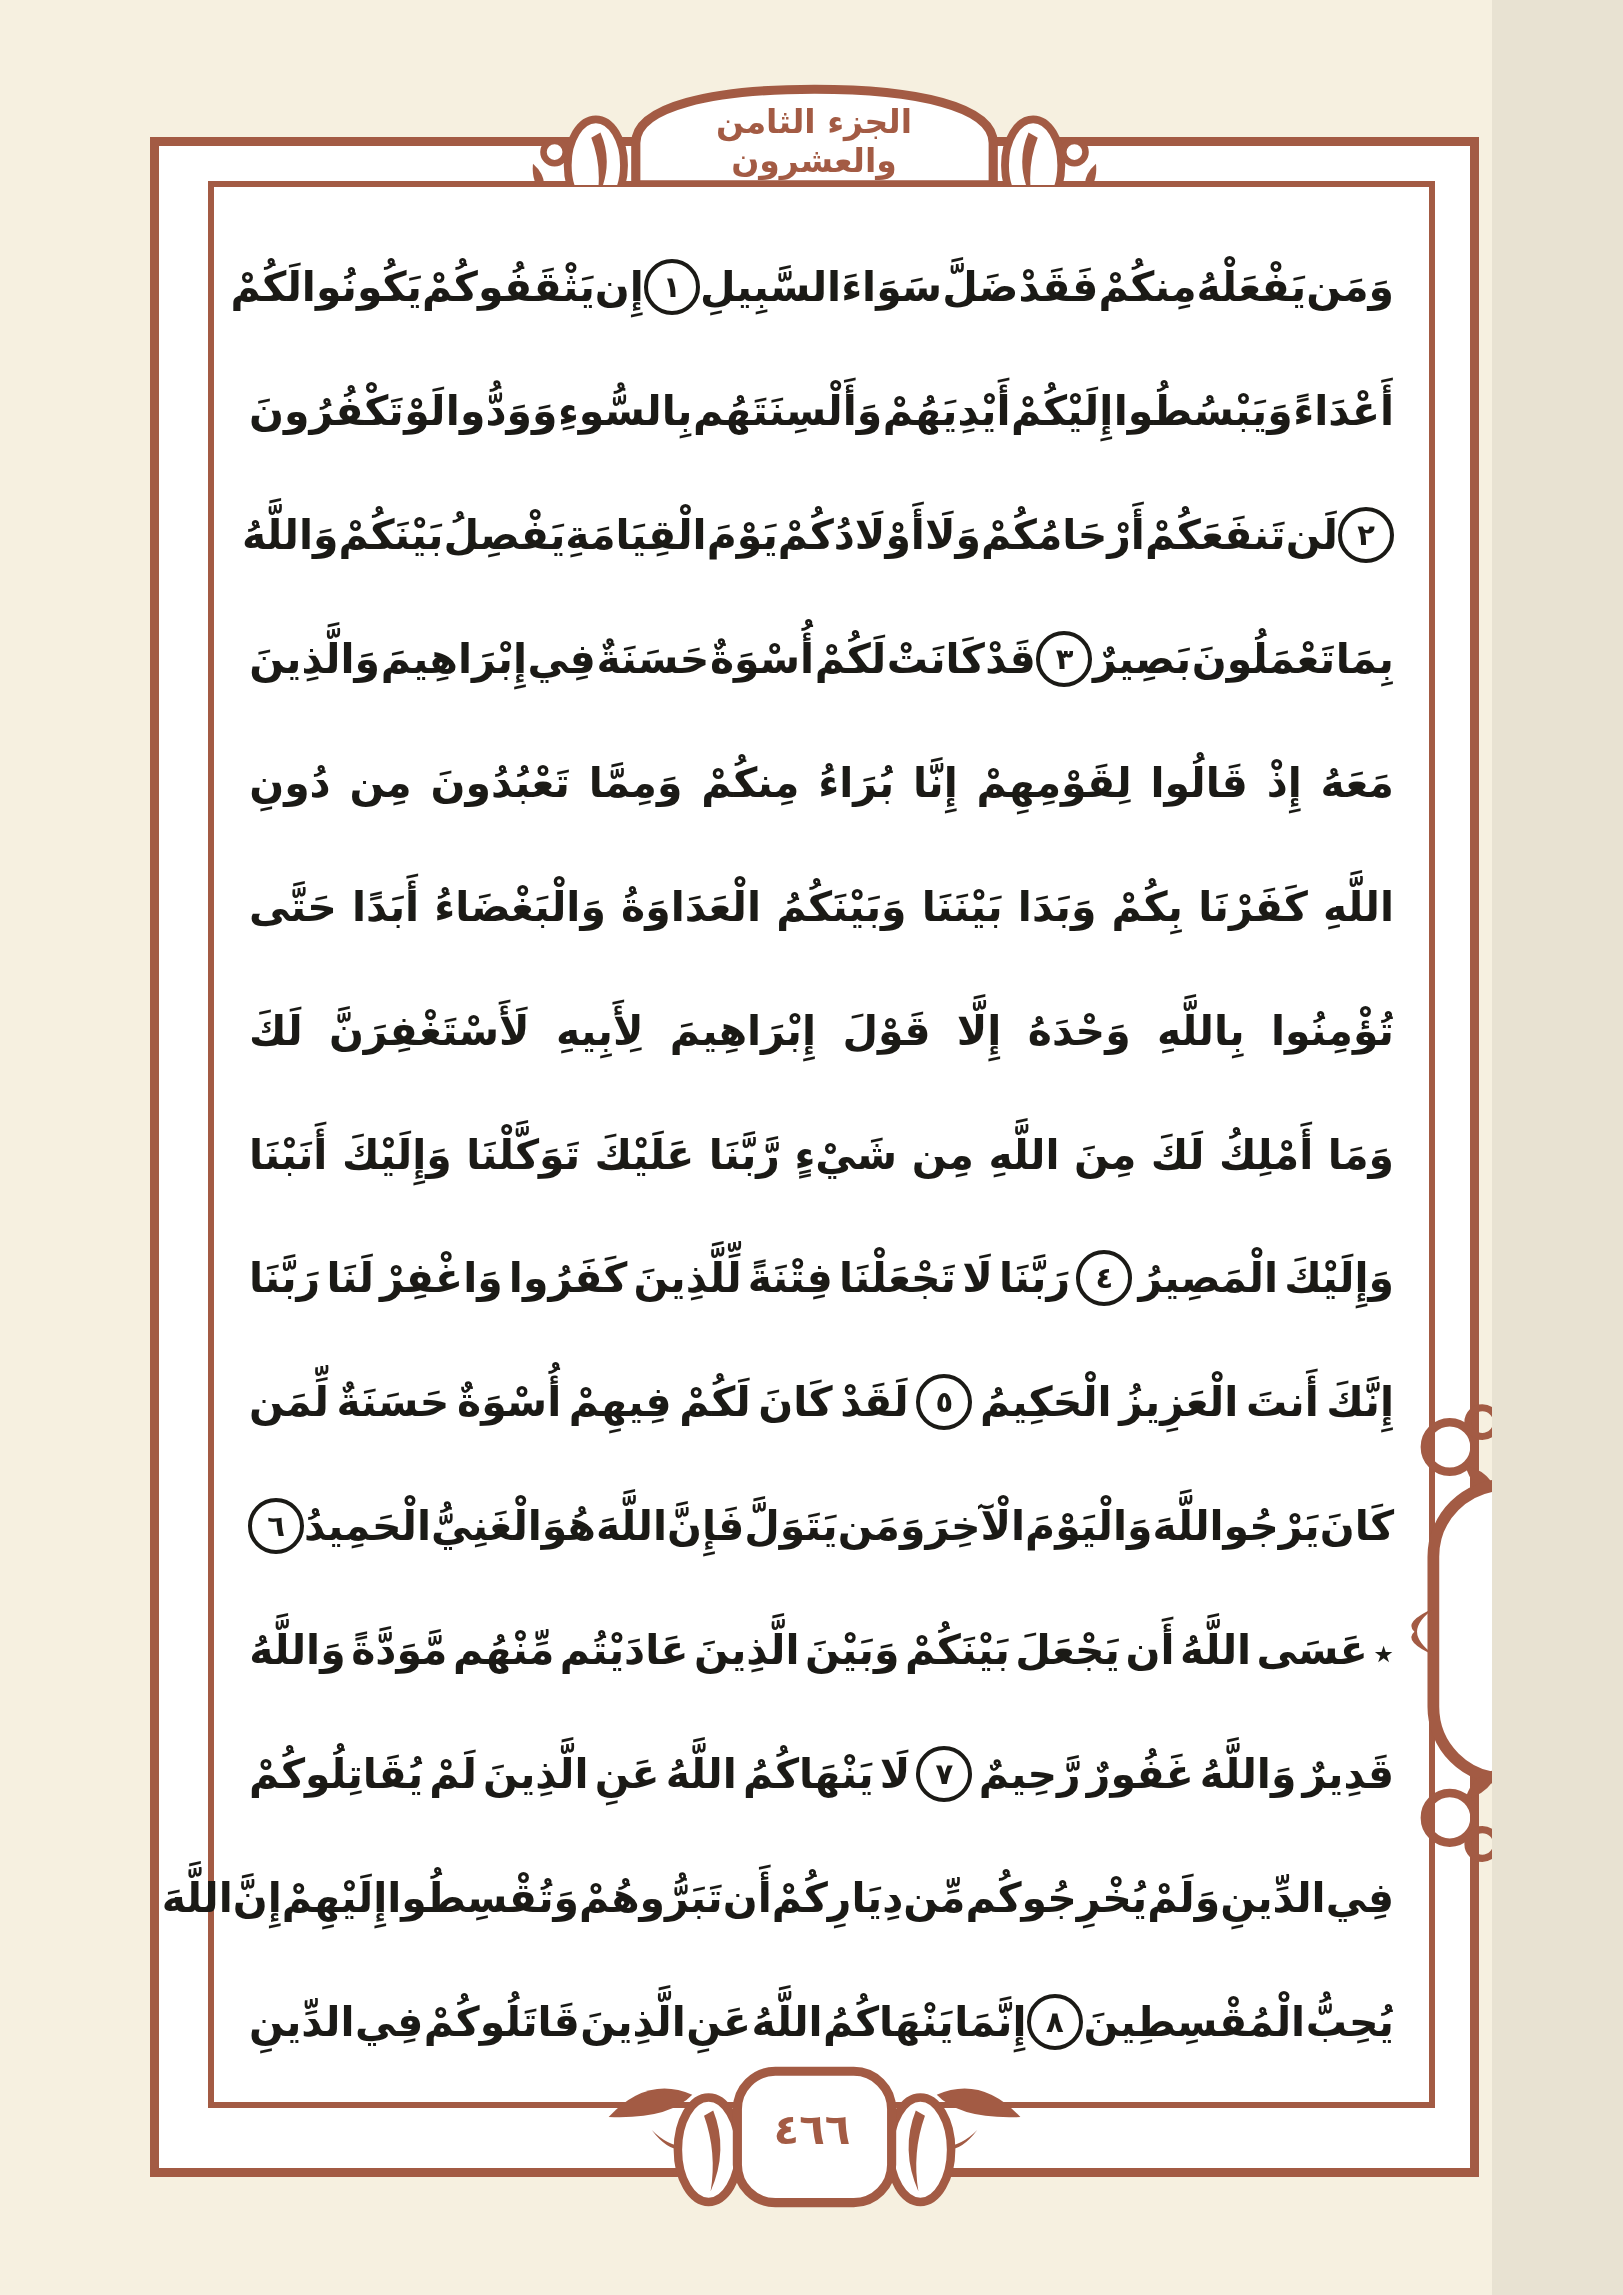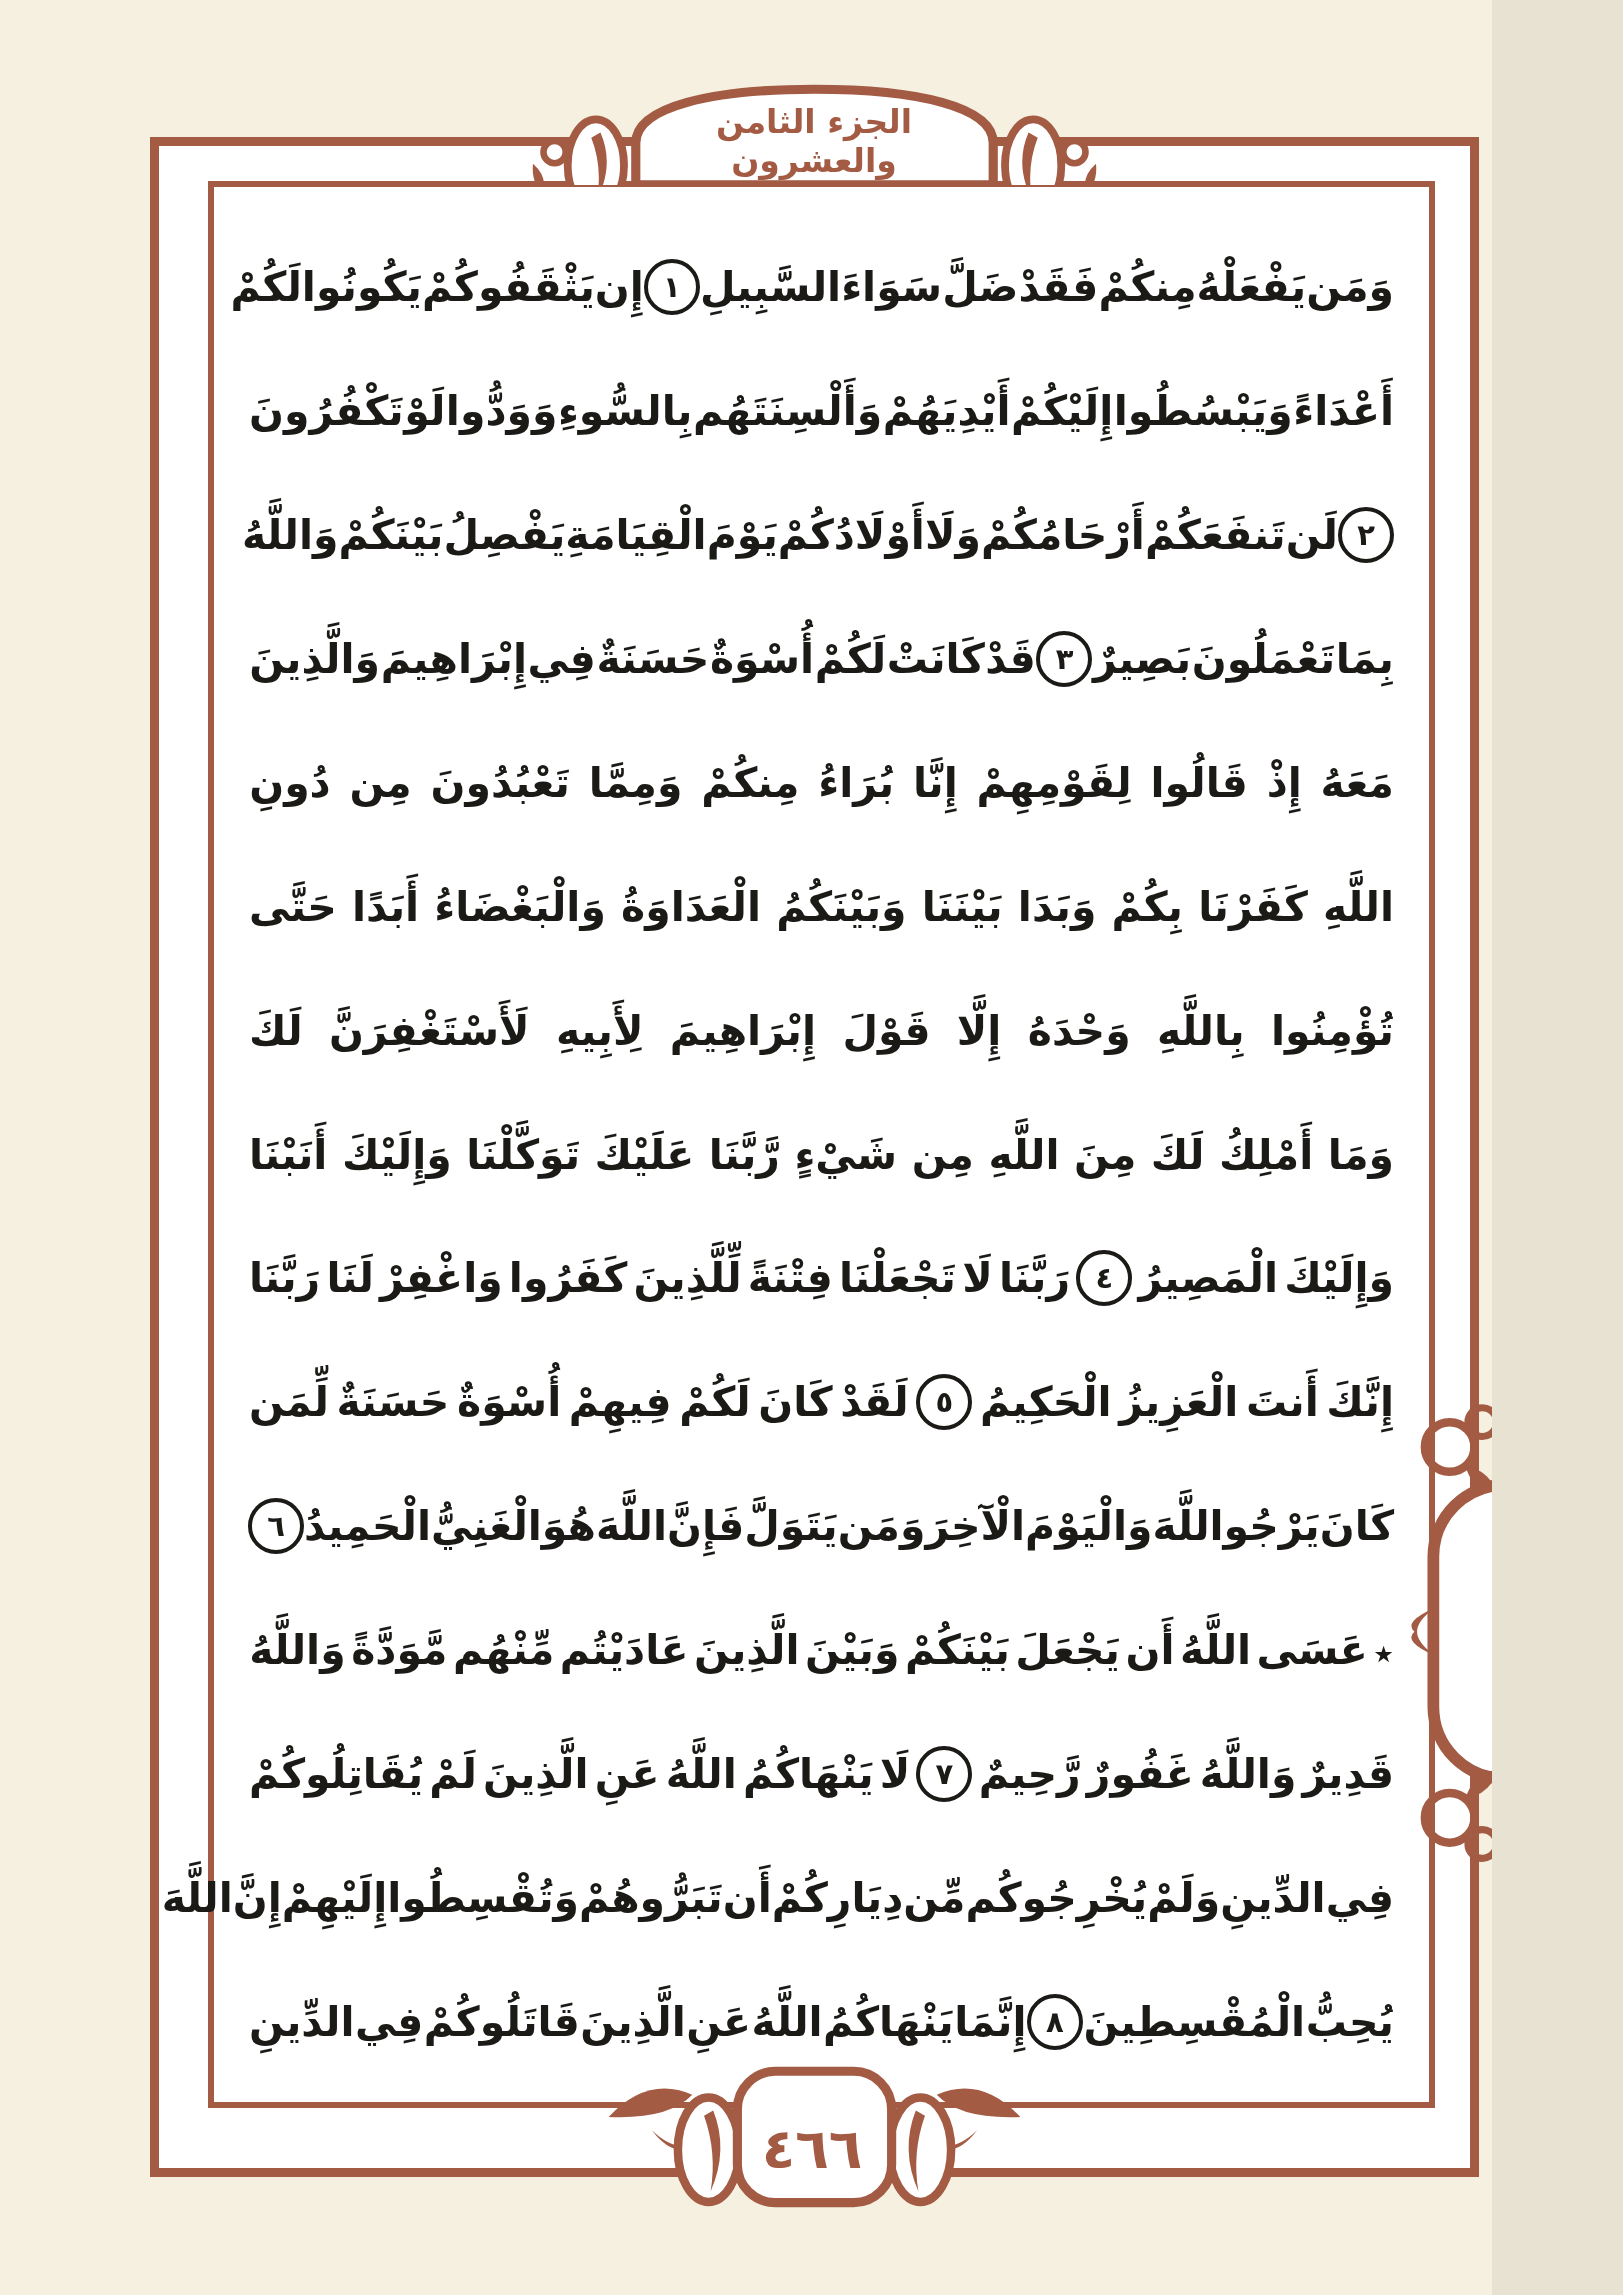--- a/index.html
+++ b/index.html
@@ -43,21 +43,21 @@
     line-height:1;transform:translateY(2.6px);
   }
   .orn{position:absolute;}
   .juz-title{
     position:absolute;left:644px;top:102px;width:340px;
     text-align:center;direction:rtl;
     font-weight:bold;font-size:33px;color:var(--brown);
   }
   .page-number{
     position:absolute;left:737px;top:2105px;width:150px;
-    text-align:center;font-weight:bold;font-size:55px;color:var(--brown);margin-top:12px;
+    text-align:center;font-weight:bold;font-size:42px;color:var(--brown);
   }
   .hizb-label{
     position:absolute;left:1436px;top:1529px;width:143px;
     display:flex;flex-direction:column;gap:5.2px;
     text-align:right;direction:rtl;
     font-weight:bold;font-size:29px;line-height:1.05;color:var(--brown);
   }
 </style>
 </head>
 <body>

